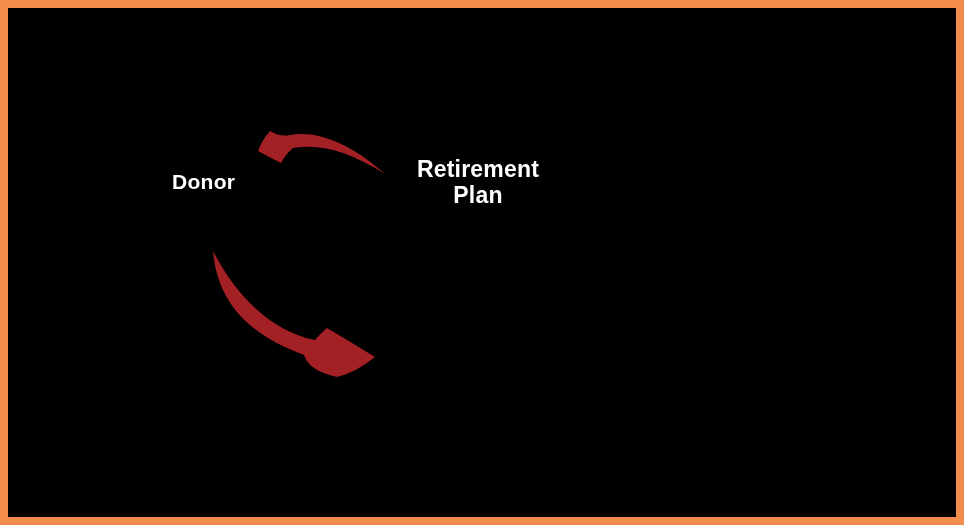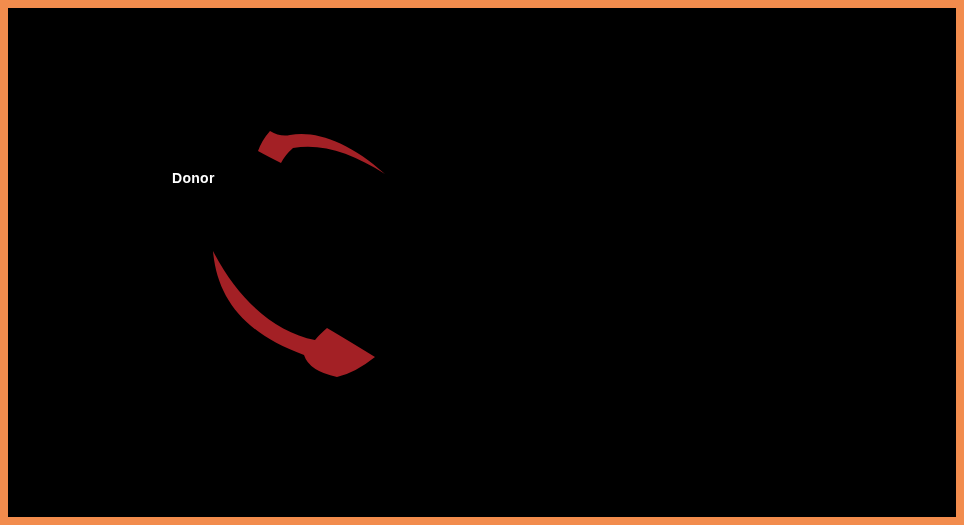--- a/index.html
+++ b/index.html
@@ -32,21 +32,21 @@
     pointer-events: none;
   }
   .node-label {
     position: absolute;
     color: var(--color-text);
     font-weight: bold;
   }
   .donor-label {
     left: 164px;
     top: 162px;
-    font-size: 14px;
+    font-size: 21px;
     letter-spacing: 0.3px;
   }
   .retirement-label {
     left: 392px;
     top: 148px;
     width: 156px;
     text-align: center;
     font-size: 23px;
     line-height: 26px;
     white-space: pre-line;
@@ -74,14 +74,16 @@
              Q 309 371, 337 377
              Q 355 373, 375 357
              Q 349 341, 327 328
              Q 319 335, 315 340
              C 275 332, 238 300, 213 251
              Z"></path>
   </svg>
 
   <div class="node-label donor-label">Donor</div>
 
+  <div class="node-label retirement-label">Retirement
+Plan</div>
 
 </div>
 
 </body></html>

